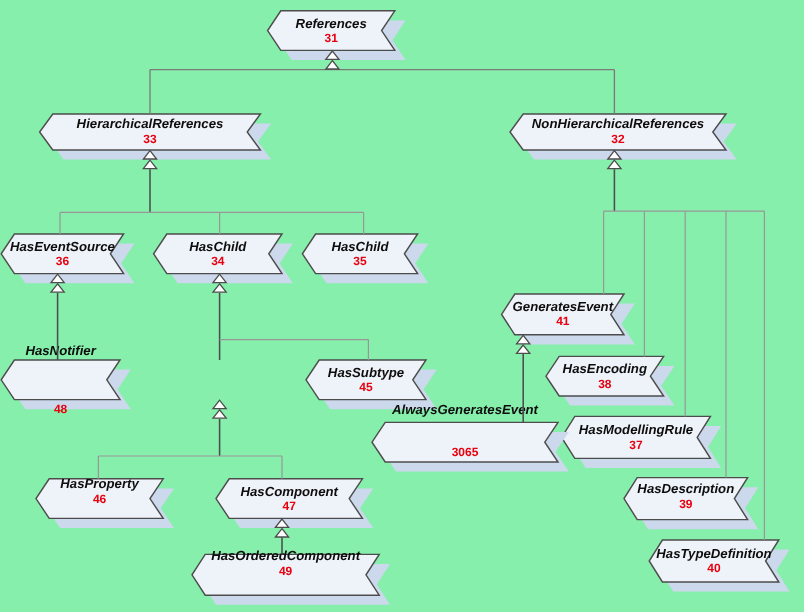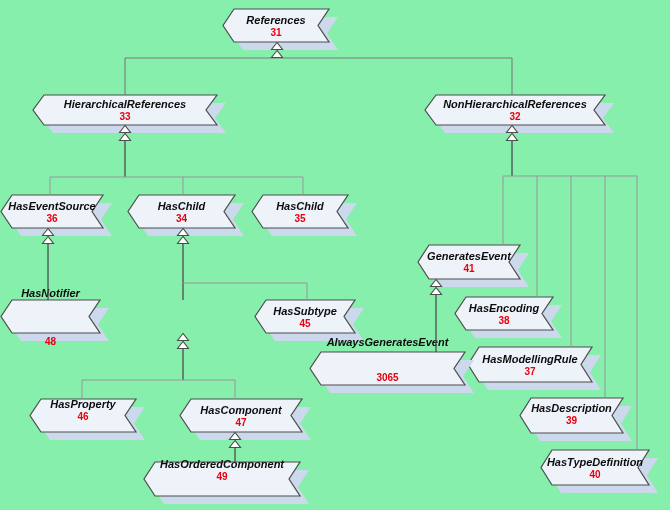--- a/index.html
+++ b/index.html
@@ -121,21 +121,21 @@
       <div class="node" style="left: 180px; top: 399px; width: 122px; height: 33px;">
         <svg width="132" height="42">
           <polygon points="11,0 122,0 111,16.5 122,33 11,33 0,16.5" fill="#ccd8eb" transform="translate(9,8)"></polygon>
           <polygon points="11,0 122,0 111,16.5 122,33 11,33 0,16.5" fill="#eef2f9" stroke="#4c4c4c" stroke-width="1.2"></polygon>
         </svg>
         <div class="txt">
           <div class="label">HasComponent</div>
           <div class="num" style="color: rgb(232, 0, 15);">47</div>
         </div>
       </div>
-      <div class="node" style="left: 144px; top: 462px; width: 156px; height: 16px; text-decoration: underline;">
+      <div class="node" style="left: 160px; top: 462px; width: 156px; height: 16px; text-decoration: underline;">
         <svg width="166" height="43">
           <polygon points="11,0 156,0 145,17 156,34 11,34 0,17" fill="#ccd8eb" transform="translate(9,8)"></polygon>
           <polygon points="11,0 156,0 145,17 156,34 11,34 0,17" fill="#eef2f9" stroke="#4c4c4c" stroke-width="1.2"></polygon>
         </svg>
         <div class="txt">
           <div class="label">HasOrderedComponent</div>
           <div class="num" style="color: rgb(232, 0, 15);">49</div>
         </div>
       </div>
       <div class="node" style="left: 418px; top: 245px; width: 102px; height: 34px;">

